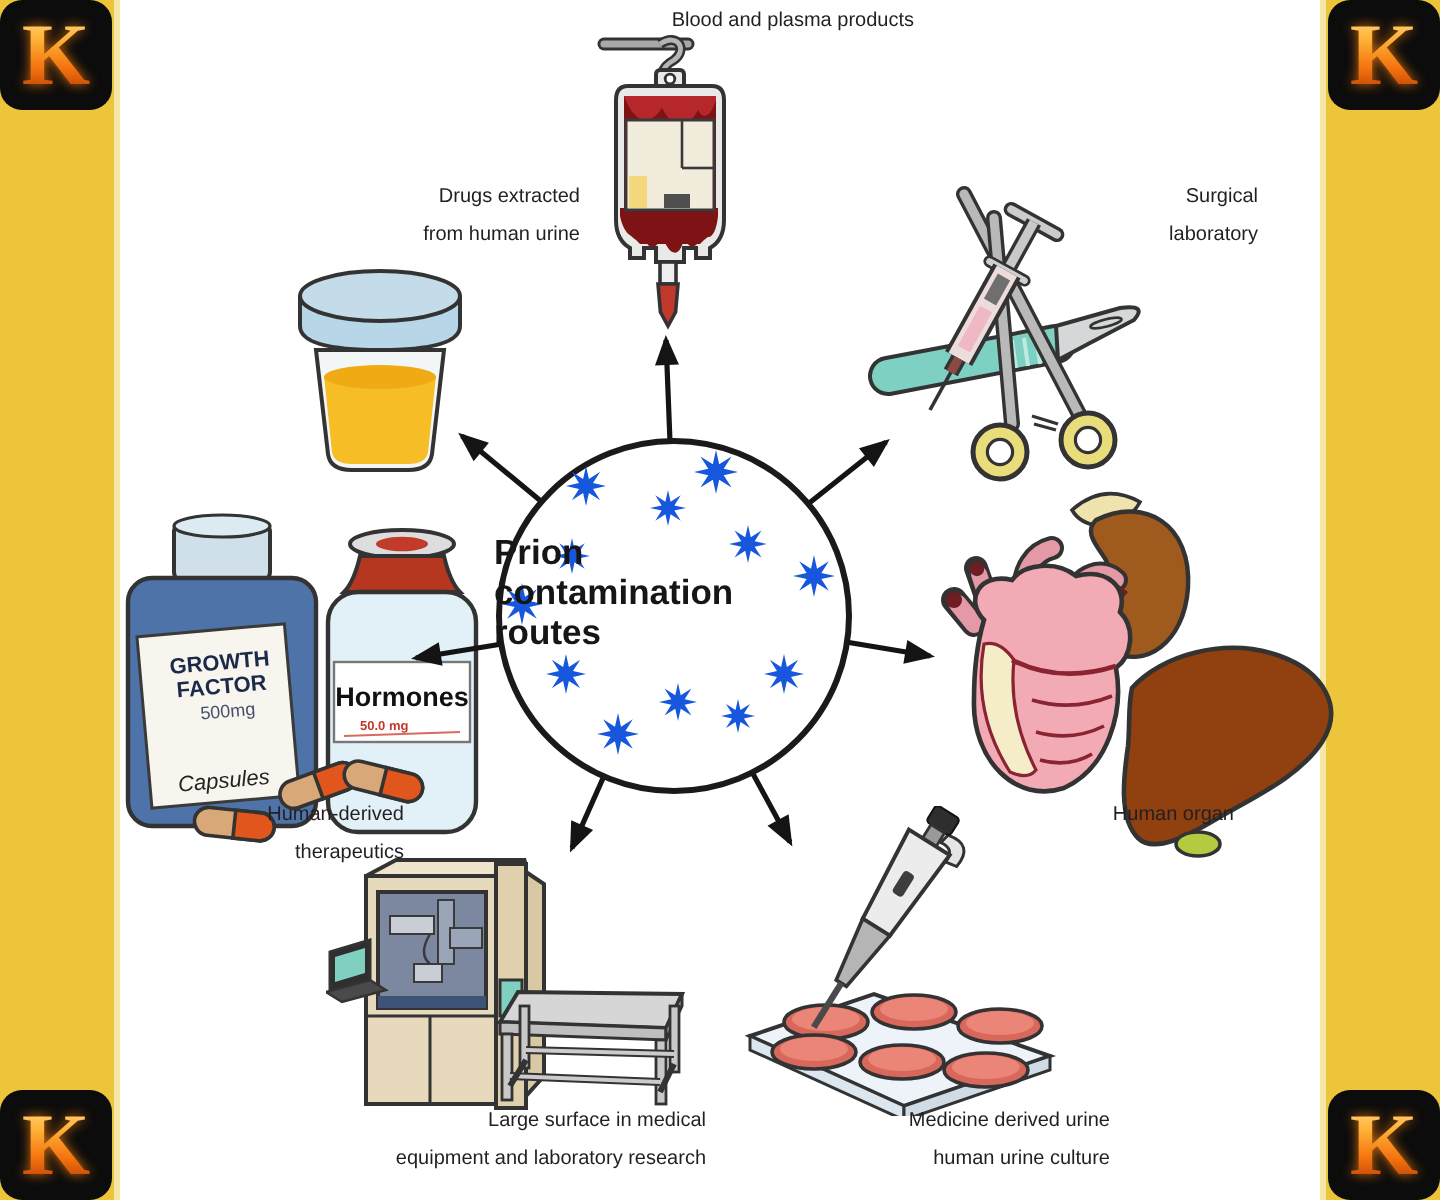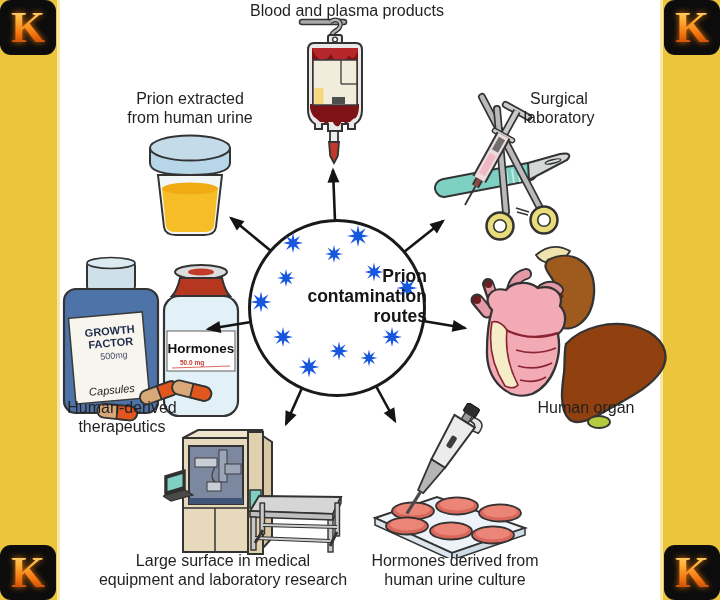--- a/index.html
+++ b/index.html
@@ -14,24 +14,24 @@
   .klogo.bl{left:0;top:545px}.klogo.br{left:664px;top:545px}
   .k-letter{font:bold 44px/55px "Liberation Serif",serif;color:#f59411;
             text-shadow:0 0 3px #ff7a00,0 0 7px #d84a00,0 -2px 6px #ffd24a;}
   @supports (-webkit-background-clip:text){
     .k-letter{background:linear-gradient(180deg,#ffe9a8 4%,#ffb339 35%,#f4730e 62%,#a82f05 92%);
               -webkit-background-clip:text;background-clip:text;color:transparent;
               text-shadow:none;filter:drop-shadow(0 0 3px rgba(255,130,10,.85));}
   }
   .illus{position:absolute;pointer-events:none;}
   .hub-layer{position:absolute;left:0;top:0;pointer-events:none;}
-  .hub-title{position:absolute;left:247px;top:266px;width:180px;text-align:right;
+  .hub-title{position:absolute;left:247px;top:266px;width:180px;text-align:left;
              font-weight:bold;font-size:17.5px;line-height:20px;color:#161616;}
   .hub-title span{display:block;}
-  .spoke-label{position:absolute;text-align:center;font-size:16px;line-height:19px;color:#231f20;}
+  .spoke-label{position:absolute;text-align:right;font-size:10px;line-height:19px;color:#231f20;}
   .spoke-label span{display:block;white-space:nowrap;}
   svg text{font-family:"Liberation Sans",sans-serif;}
   .star{fill:#1757de;}
 </style>
 </head>
 <body>
 
 <div class="canvas">
 
   <div class="strip left"></div>
@@ -304,36 +304,36 @@
   <div class="hub-title">
     <span>Prion</span>
     <span>contamination</span>
     <span>routes</span>
   </div>
 
   <div class="spoke-label" style="left:237px;top:1px;width:220px">
     <span>Blood and plasma products</span>
   </div>
   <div class="spoke-label" style="left:90px;top:89px;width:200px">
-    <span>Prion extracted</span>
+    <span>Drugs extracted</span>
     <span>from human urine</span>
   </div>
   <div class="spoke-label" style="left:489px;top:89px;width:140px">
     <span>Surgical</span>
     <span>laboratory</span>
   </div>
   <div class="spoke-label" style="left:42px;top:398px;width:160px">
     <span>Human-derived</span>
     <span>therapeutics</span>
   </div>
-  <div class="spoke-label" style="left:506px;top:398px;width:160px">
+  <div class="spoke-label" style="left:457px;top:398px;width:160px">
     <span>Human organ</span>
   </div>
   <div class="spoke-label" style="left:93px;top:551px;width:260px">
     <span>Large surface in medical</span>
     <span>equipment and laboratory research</span>
   </div>
   <div class="spoke-label" style="left:355px;top:551px;width:200px">
-    <span>Hormones derived from</span>
+    <span>Medicine derived urine</span>
     <span>human urine culture</span>
   </div>
 
 </div>
 
 </body></html>

